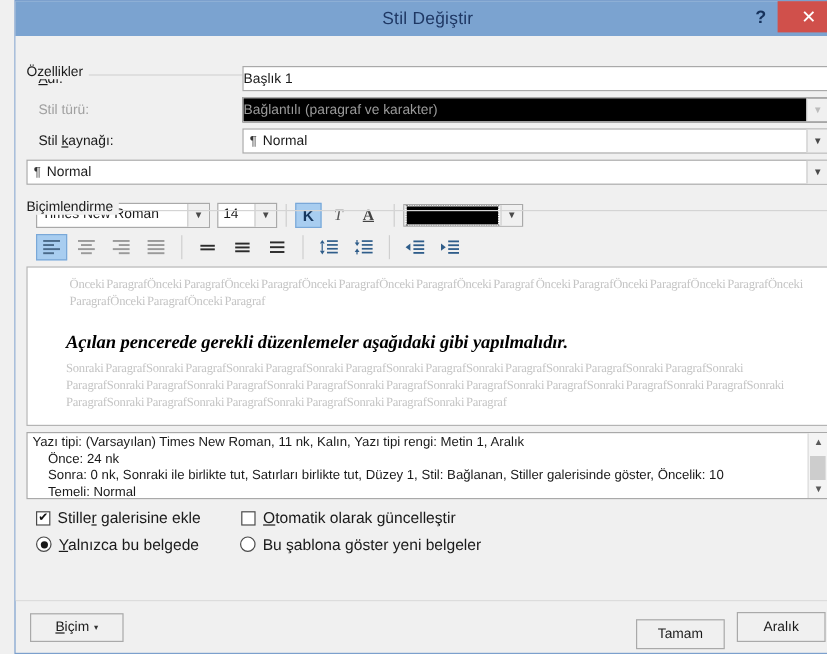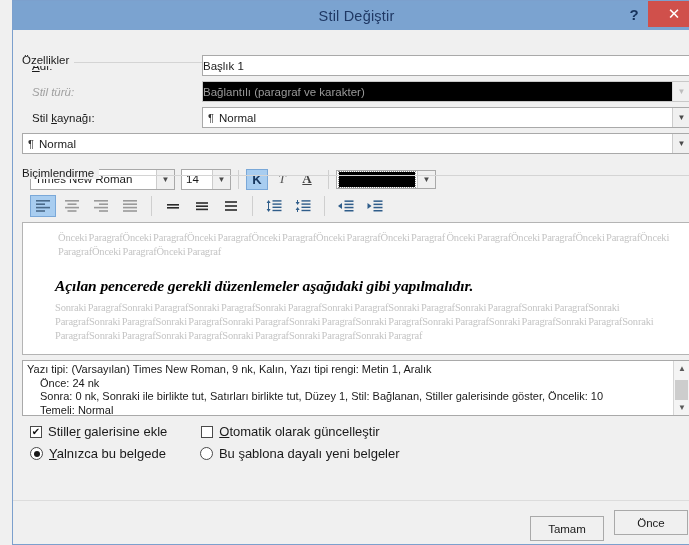--- a/index.html
+++ b/index.html
@@ -50,21 +50,21 @@
   .group-title{
     position:absolute;left:0;top:-1px;background:#f0f0f0;
     padding-right:5px;font-size:11.5px;color:#1a1a1a;z-index:2;
   }
   .group-line{
     position:absolute;left:0;right:0;top:7px;height:1px;background:#d4d4d4;
   }
   
   .row{display:flex;align-items:center;height:21px;margin-top:5px;}
   .lbl{width:180px;font-size:11.5px;color:#1a1a1a;padding-left:10px;box-sizing:border-box;}
-  .lbl.dim{color:#a0a0a0;font-style:italic;}
+  .lbl.dim{color:#a0a0a0;}
   u{text-decoration:underline;}
   .field{
     flex:1;height:21px;box-sizing:border-box;
     border:1px solid #a9a9a9;background:#ffffff;
     display:flex;align-items:center;
     font-size:11.5px;padding-left:0;color:#1a1a1a;
     position:relative;
   }
   .field.disabled{background:#000000;border-color:#c8c8c8;color:#9a9a9a;}
   .combo-arrow{
@@ -391,21 +391,21 @@
         </div>
 
         <div class="preview">
           <div class="prev-gray top">Önceki ParagrafÖnceki ParagrafÖnceki ParagrafÖnceki ParagrafÖnceki ParagrafÖnceki Paragraf Önceki ParagrafÖnceki ParagrafÖnceki ParagrafÖnceki ParagrafÖnceki ParagrafÖnceki Paragraf</div>
           <div class="prev-sample">Açılan pencerede gerekli düzenlemeler aşağıdaki gibi yapılmalıdır.</div>
           <div class="prev-gray bottom">Sonraki ParagrafSonraki ParagrafSonraki ParagrafSonraki ParagrafSonraki ParagrafSonraki ParagrafSonraki ParagrafSonraki ParagrafSonraki ParagrafSonraki ParagrafSonraki ParagrafSonraki ParagrafSonraki ParagrafSonraki ParagrafSonraki ParagrafSonraki ParagrafSonraki ParagrafSonraki ParagrafSonraki ParagrafSonraki ParagrafSonraki ParagrafSonraki ParagrafSonraki Paragraf</div>
         </div>
 
         <div class="descbox">
           <div class="desc-text">
-            <div>Yazı tipi: (Varsayılan) Times New Roman, 9 nk, Kalın, Yazı tipi rengi: Metin 1, Aralık</div>
+            <div>Yazı tipi: (Varsayılan) Times New Roman, 11 nk, Kalın, Yazı tipi rengi: Metin 1, Aralık</div>
             <div class="desc-ind">Önce:  24 nk</div>
             <div class="desc-ind">Sonra:  0 nk, Sonraki ile birlikte tut, Satırları birlikte tut, Düzey 1, Stil: Bağlanan, Stiller galerisinde göster, Öncelik: 10</div>
             <div class="desc-ind">Temeli: Normal</div>
           </div>
           <div class="scrollbar">
             <div class="sb-arrow">▲</div>
             <div class="sb-track">
               <div class="sb-thumb"></div>
             </div>
             <div class="sb-arrow">▼</div>
@@ -420,25 +420,29 @@
           <div class="chk opt2"></div>
           <span class="optlabel"><u>O</u>tomatik olarak güncelleştir</span>
         </div>
 
         <div class="optrow second">
           <div class="rad">
             <div class="dot"></div>
           </div>
           <span class="optlabel"><u>Y</u>alnızca bu belgede</span>
           <div class="rad opt2"></div>
-          <span class="optlabel">Bu şablona dayalı yeni belgeler</span>
+          <span class="optlabel">Bu şablona göster yeni belgeler</span>
         </div>
 
       </div>
     </div>
   </div>
 
   <div class="footer">
+    <div class="btn btn-format">
+      <span><u>B</u>içim</span>
+      <span class="caret">▾</span>
+    </div>
     <div class="btn btn-ok">Tamam</div>
-    <div class="btn btn-cancel">Önce</div>
+    <div class="btn btn-cancel">Aralık</div>
   </div>
 
 </div>
 
 </body></html>

